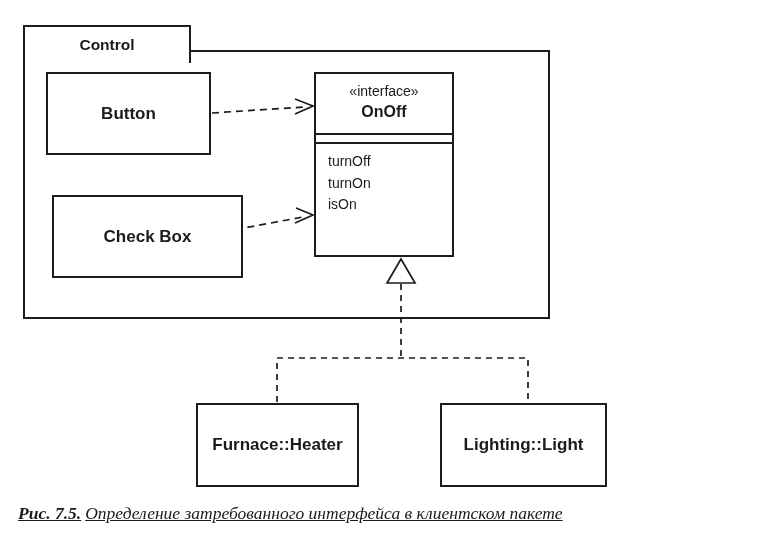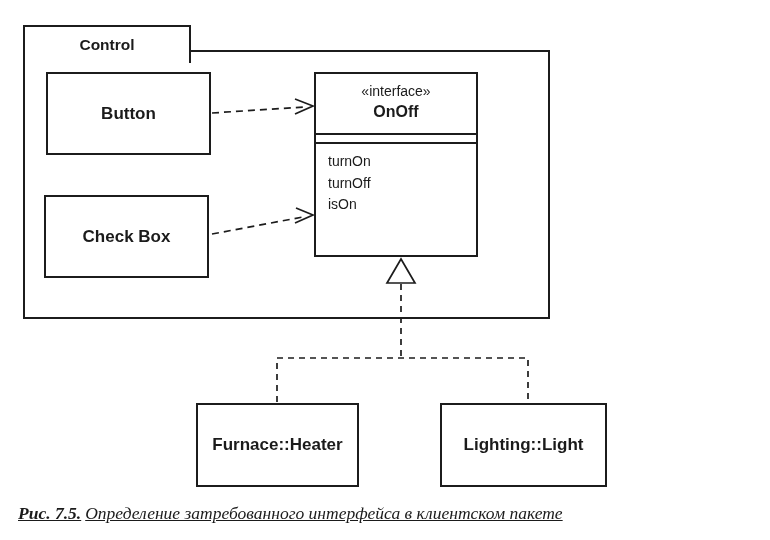--- a/index.html
+++ b/index.html
@@ -39,27 +39,27 @@
   
   .cls{
     position:absolute;
     border:2px solid var(--line);
     background:var(--background);
     display:flex;align-items:center;justify-content:center;
     z-index:2;
   }
   .cls span{font-weight:bold;font-size:17px;white-space:nowrap;}
   #cls-button  {left:46px; top:72px;  width:165px;height:83px;}
-  #cls-checkbox{left:44px; top:195px; width:165px;height:83px;text-align:right;}
+  #cls-checkbox{left:52px; top:195px; width:191px;height:83px;text-align:right;}
   #cls-furnace {left:196px;top:403px; width:163px;height:84px;}
   #cls-lighting{left:440px;top:403px; width:167px;height:84px;}
 
   
   .iface{
-    position:absolute;left:314px;top:72px;width:164px;height:185px;
+    position:absolute;left:314px;top:72px;width:140px;height:185px;
     border:2px solid var(--line);
     background:var(--background);
     display:flex;flex-direction:column;
     z-index:2;
   }
   .iface-head{
     height:59px;flex:none;
     display:flex;flex-direction:column;align-items:center;
     padding-top:8px;
   }
@@ -124,22 +124,22 @@
     <span>Check Box</span>
   </div>
 
   <div class="iface">
     <div class="iface-head">
       <div class="iface-stereotype">«interface»</div>
       <div class="iface-name">OnOff</div>
     </div>
     <div class="iface-attrs"></div>
     <div class="iface-ops">
+      <div>turnOff</div>
       <div>turnOn</div>
-      <div>turnOff</div>
       <div>isOn</div>
     </div>
   </div>
 
   <div class="cls" id="cls-lighting">
     <span>Lighting::Light</span>
   </div>
   <div class="cls" id="cls-furnace">
     <span>Furnace::Heater</span>
   </div>

